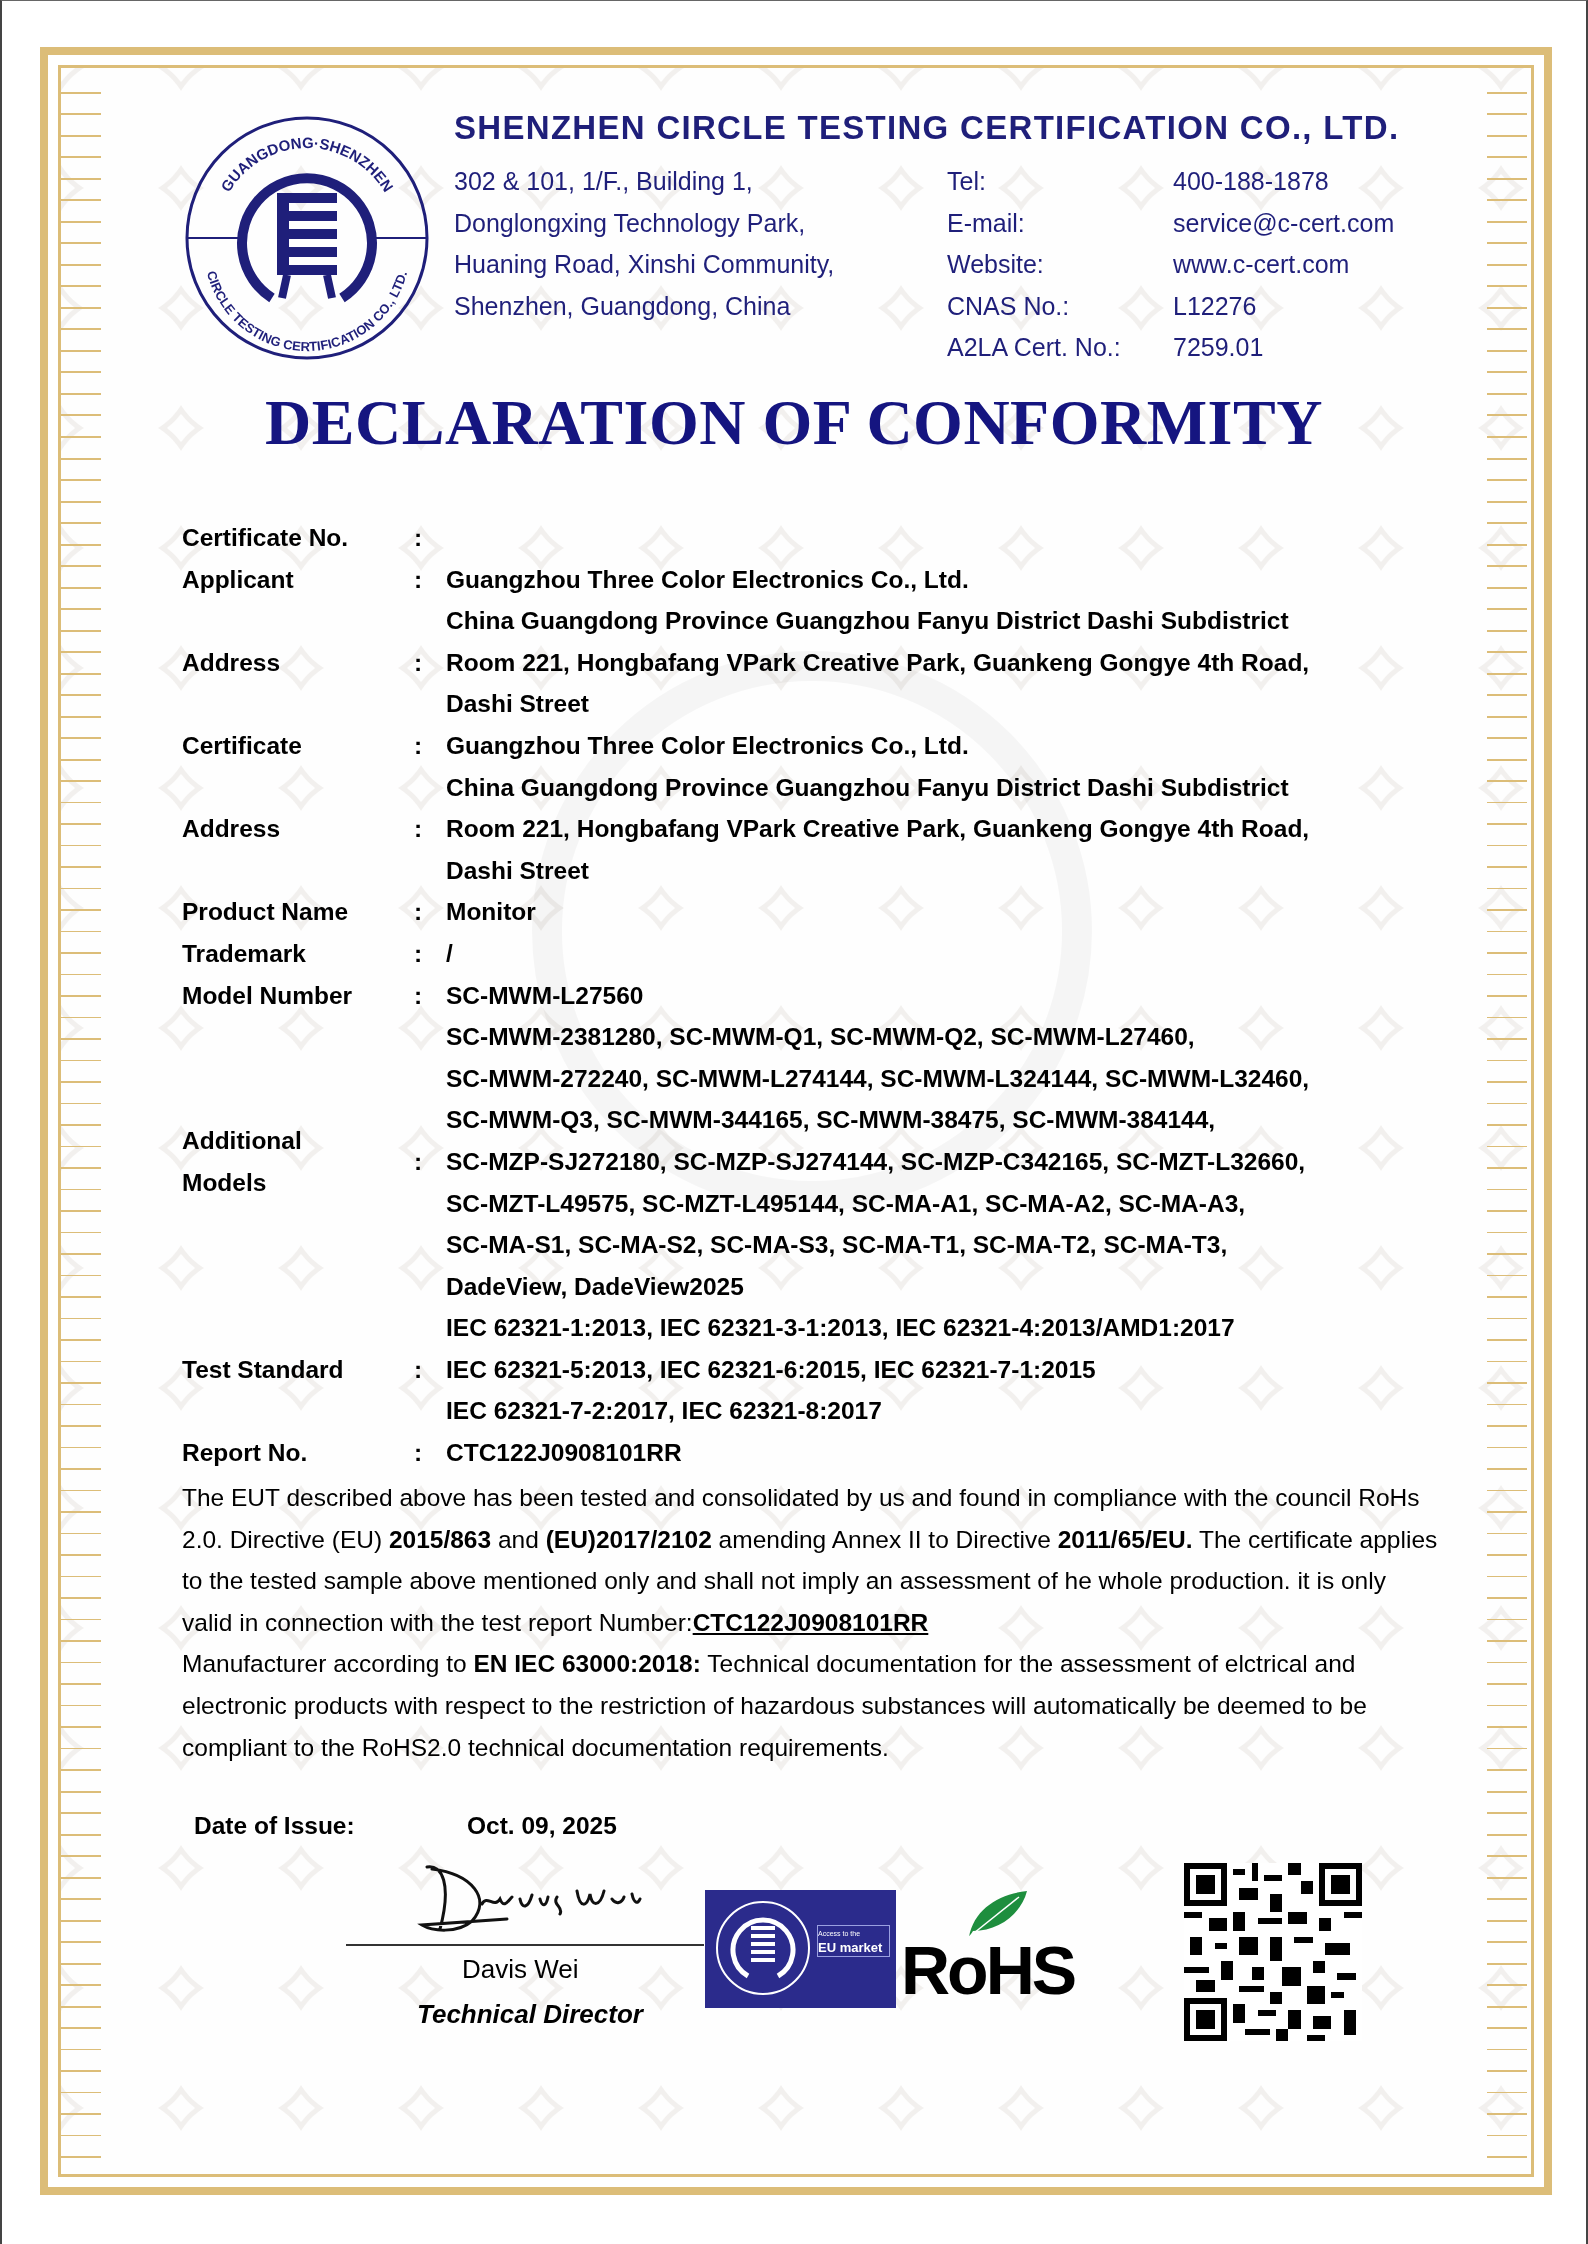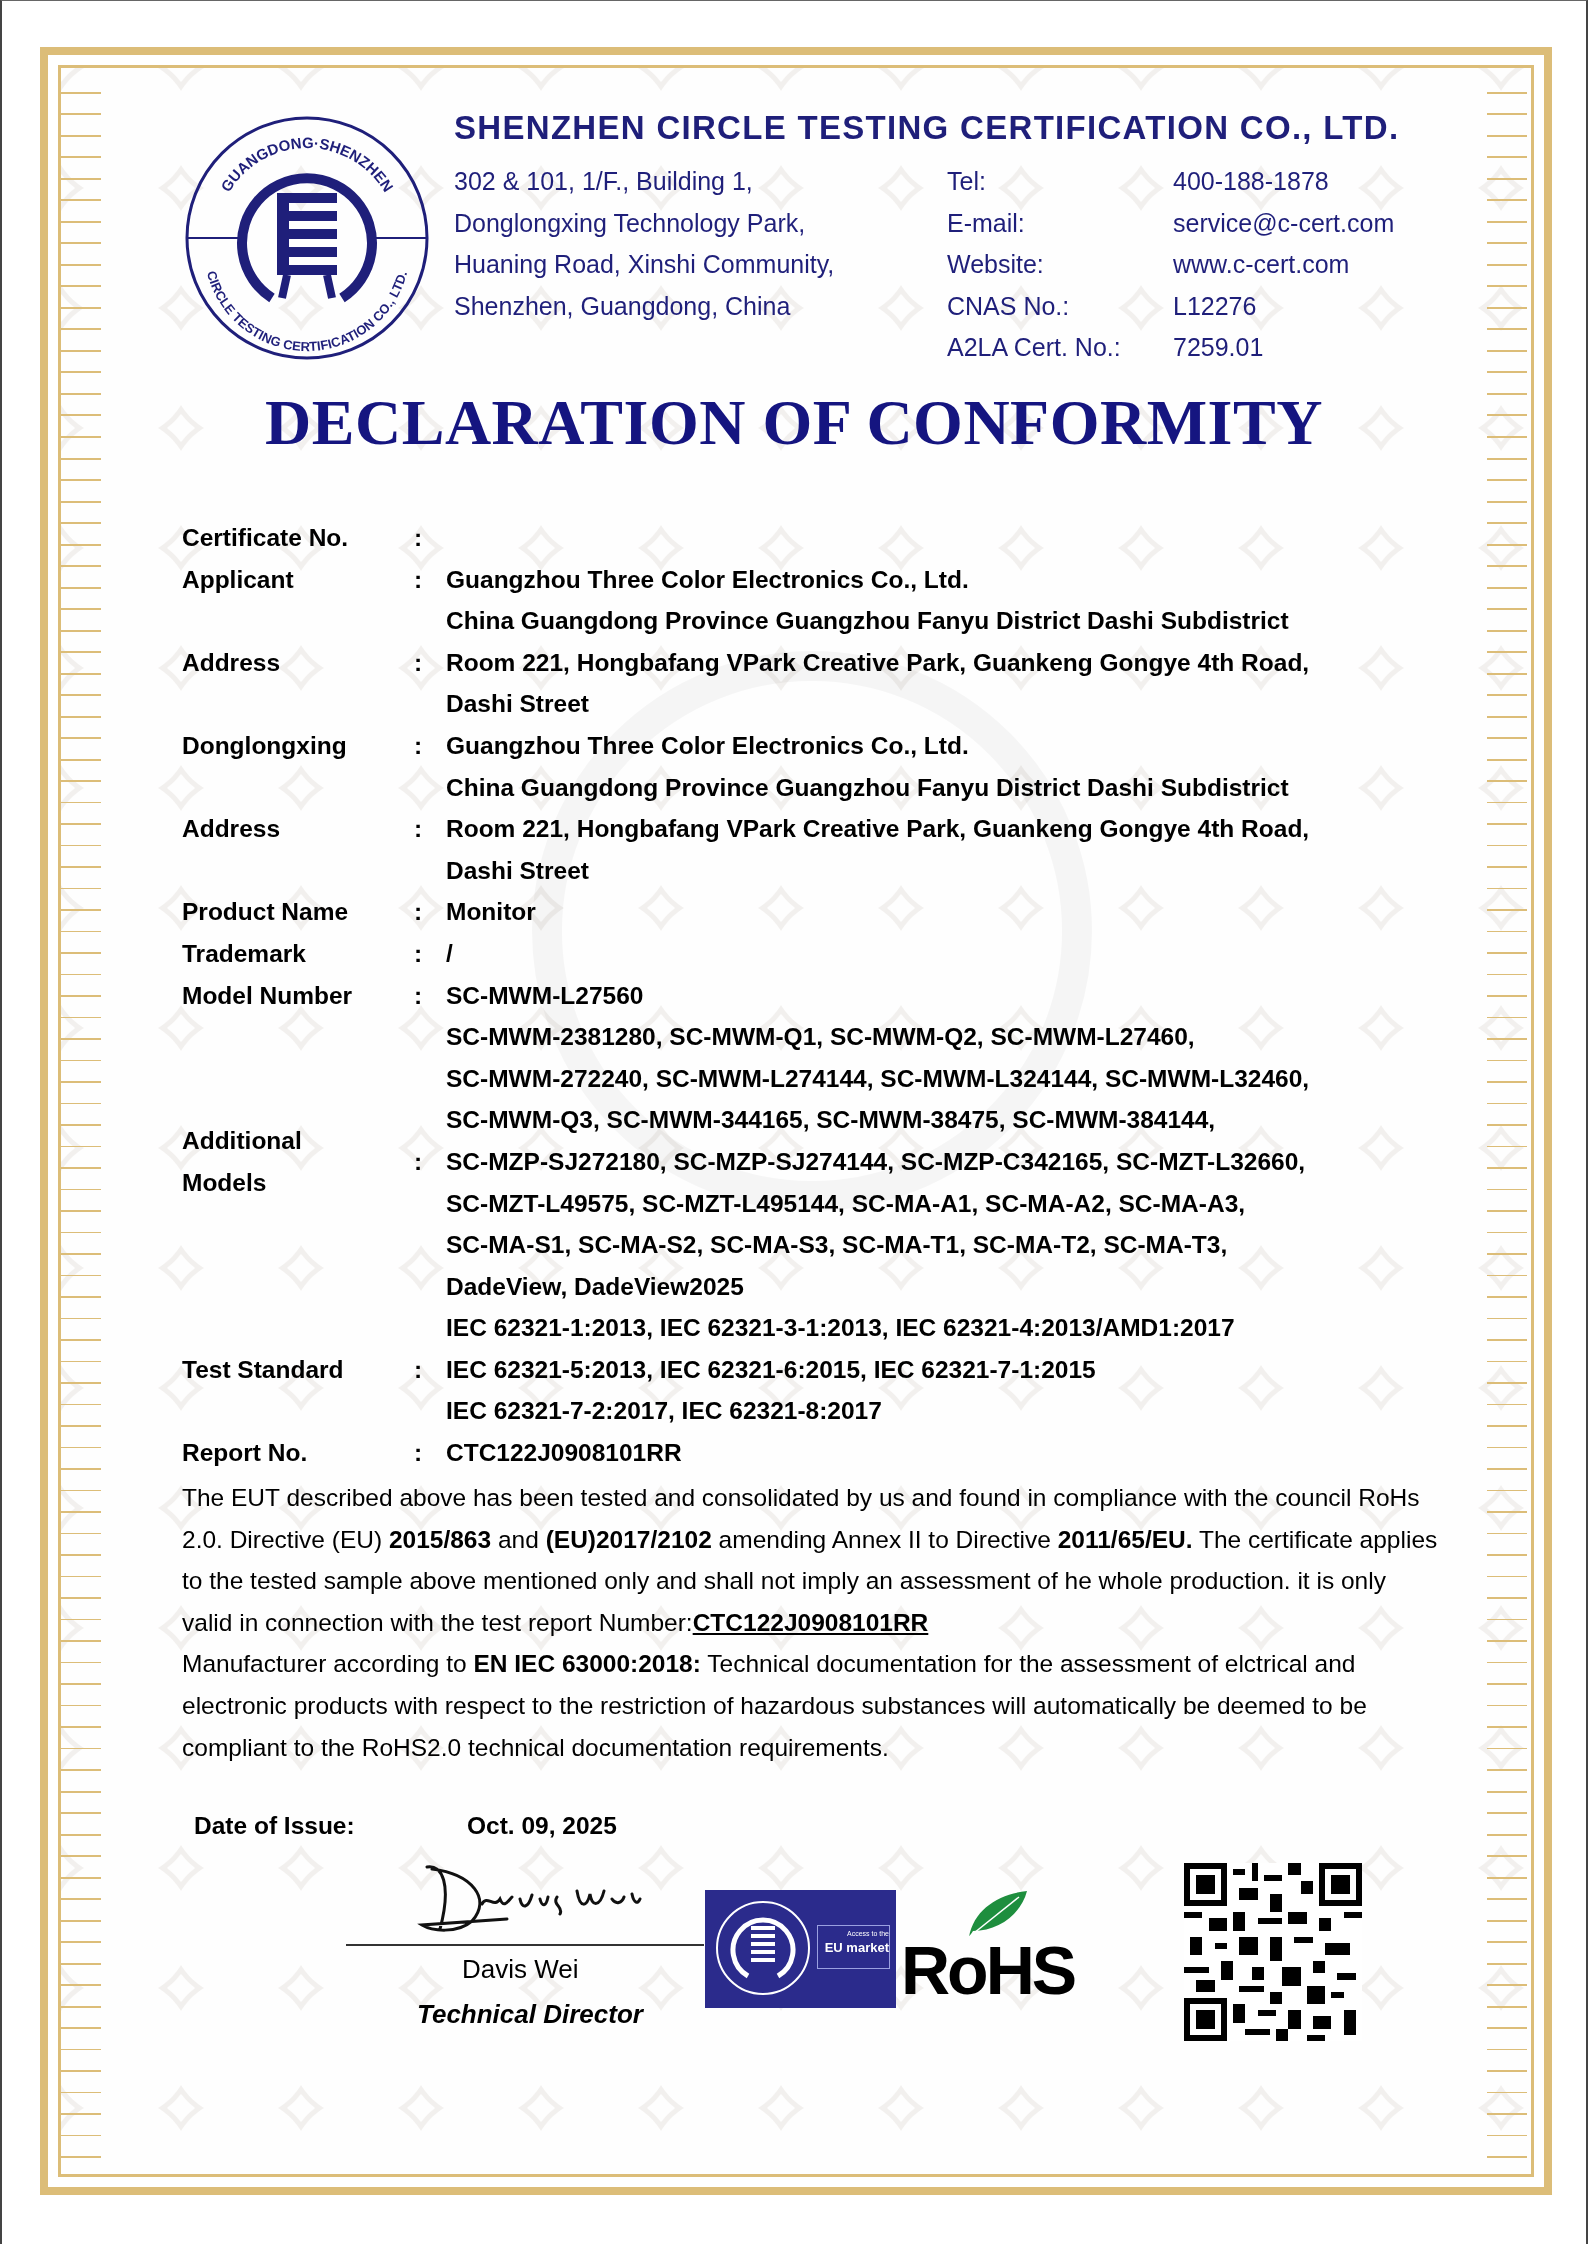--- a/index.html
+++ b/index.html
@@ -81,22 +81,22 @@
     position: absolute; left: 460px; top: 1953px; font-size: 26px; color: #000;
   }
   .signer-title {
     position: absolute; left: 415px; top: 1998px; font-size: 26px; font-weight: bold; font-style: italic;
   }
   .eu-badge {
     position: absolute; left: 703px; top: 1889px; width: 191px; height: 118px;
     background: #2b2b8c; color: #fff;
   }
   .eu-box {
-    position: absolute; left: 112px; top: 35px; width: 73px; height: 44px;
-    border: 1px solid #9aa0e0; text-align: right; box-sizing: border-box;
+    position: absolute; left: 112px; top: 35px; width: 73px; height: 32px;
+    border: 1px solid #9aa0e0; text-align: left; box-sizing: border-box;
   }
   .eu-small { font-size: 7px; margin-top: 4px; }
   .eu-big { font-size: 13px; font-weight: bold; margin-top: 3px; }
   .rohs {
     position: absolute; left: 897px; top: 1888px; width: 190px; height: 120px;
   }
   .rohs-text {
     position: absolute; left: 2px; top: 42px; font-size: 68px; font-weight: bold; color: #000000;
     letter-spacing: -3px;
   }
@@ -173,21 +173,21 @@
   <div class="row">
     <div class="lbl lbl-center">Address</div>
     <div class="colon colon-center">:</div>
     <div class="val">
       <div>China Guangdong Province Guangzhou Fanyu District Dashi Subdistrict</div>
       <div>Room 221, Hongbafang VPark Creative Park, Guankeng Gongye 4th Road,</div>
       <div>Dashi Street</div>
     </div>
   </div>
   <div class="row">
-    <div class="lbl">Donglongxing</div>
+    <div class="lbl">Certificate</div>
     <div class="colon">:</div>
     <div class="val">Guangzhou Three Color Electronics Co., Ltd.</div>
   </div>
   <div class="row">
     <div class="lbl lbl-center">Address</div>
     <div class="colon colon-center">:</div>
     <div class="val">
       <div>China Guangdong Province Guangzhou Fanyu District Dashi Subdistrict</div>
       <div>Room 221, Hongbafang VPark Creative Park, Guankeng Gongye 4th Road,</div>
       <div>Dashi Street</div>

